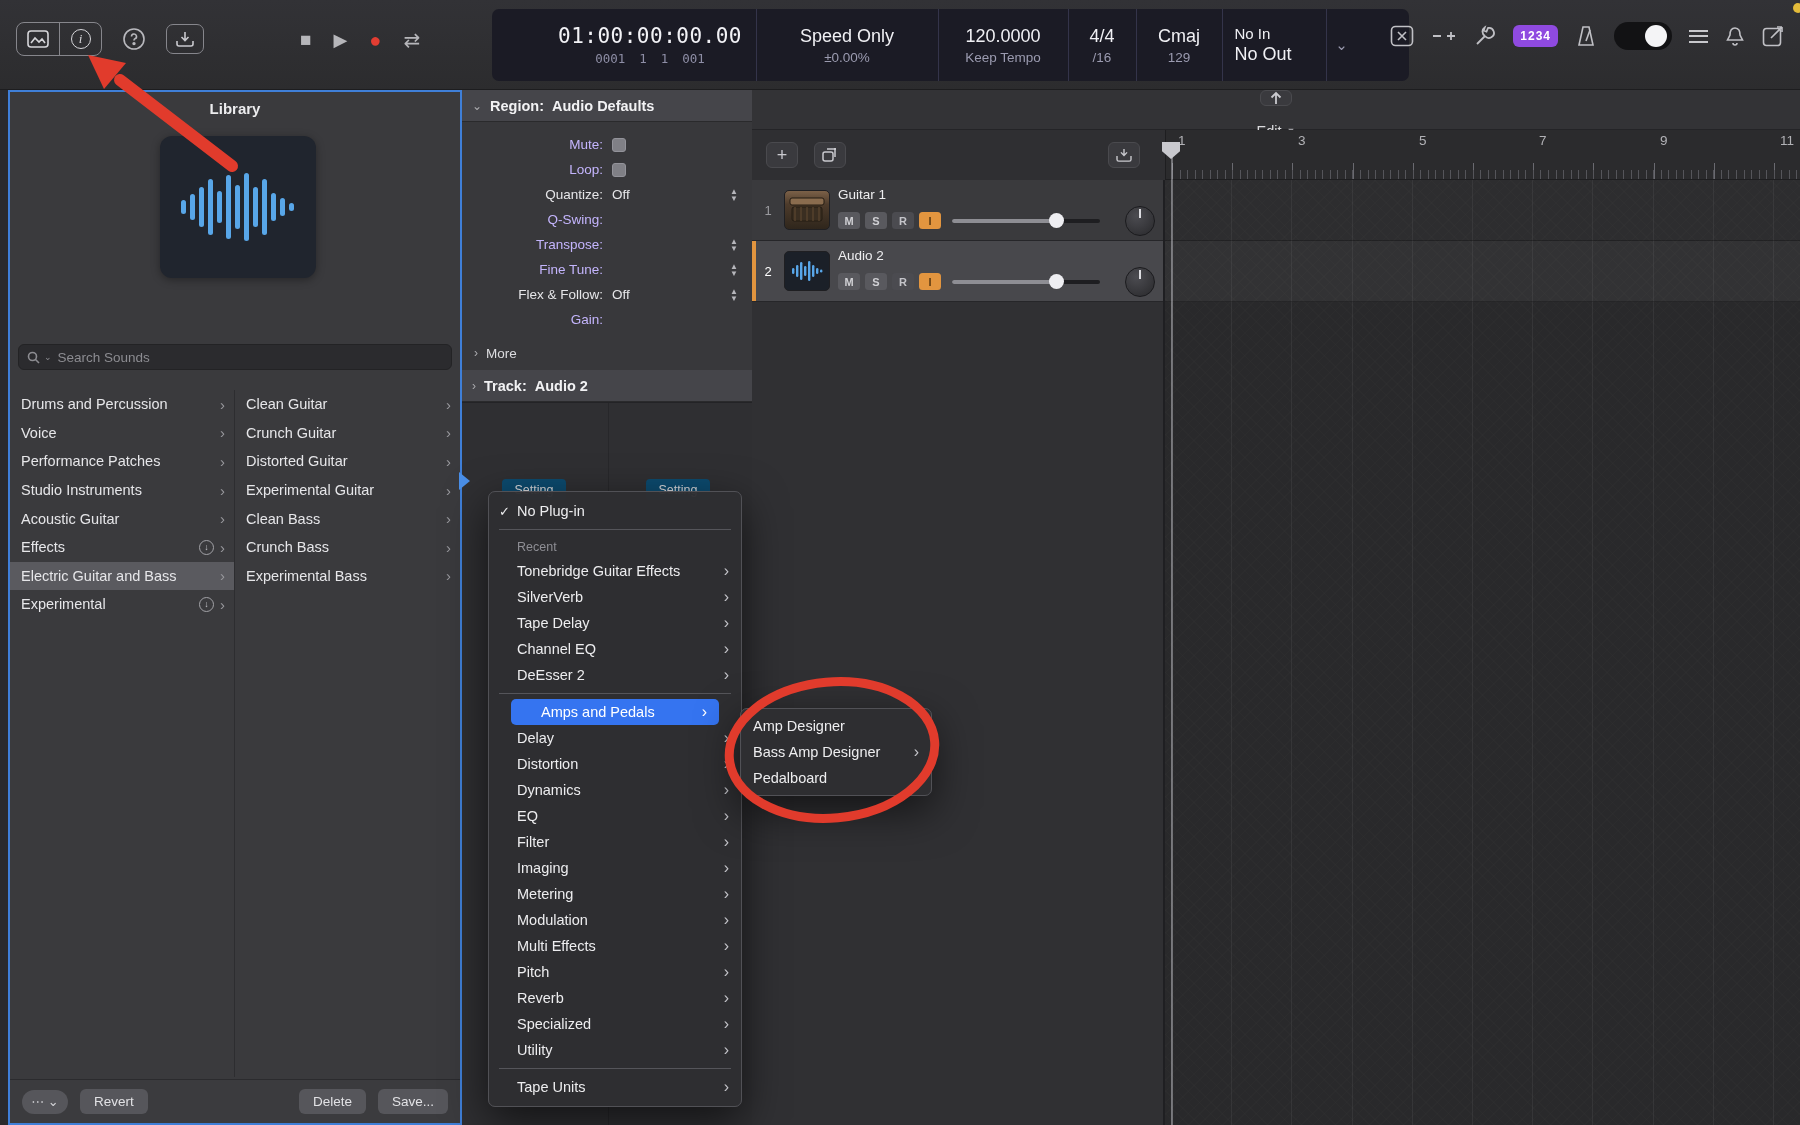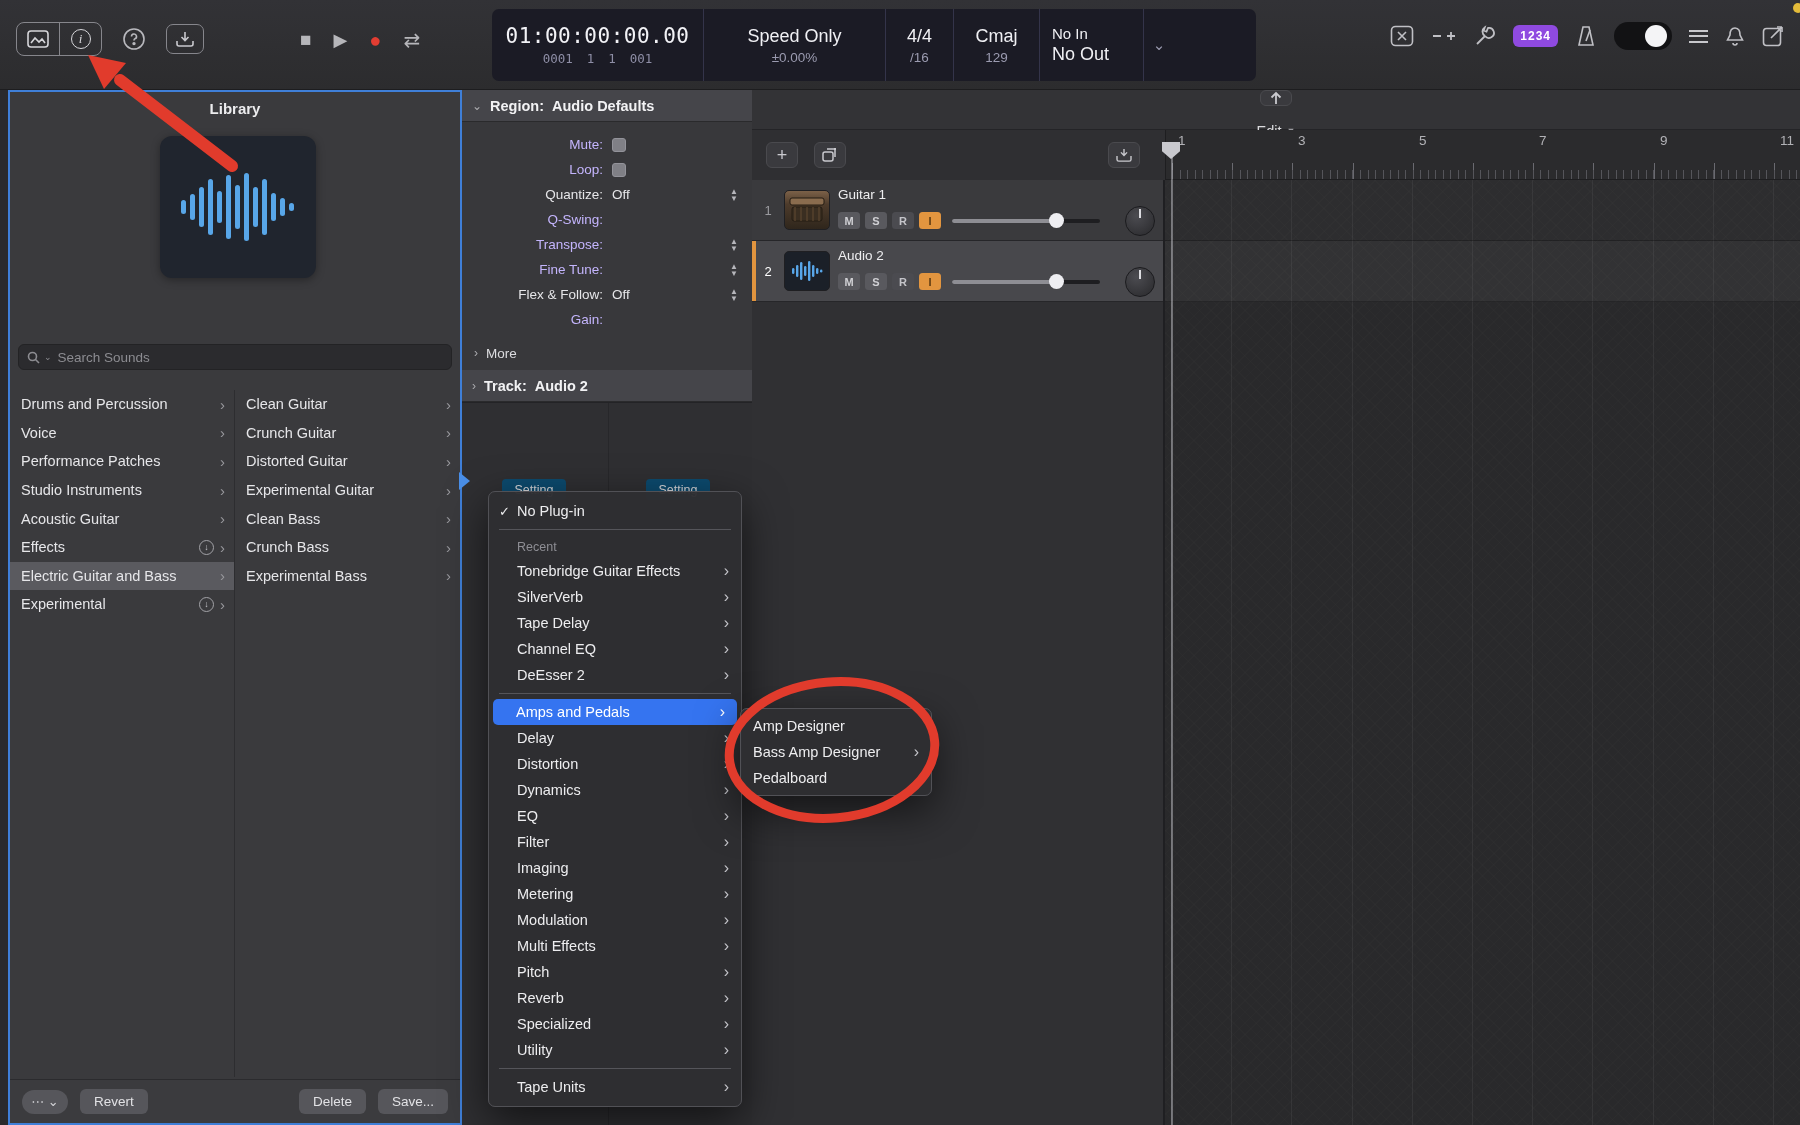--- a/index.html
+++ b/index.html
@@ -16,22 +16,22 @@
   .seg-btn + .seg-btn{border-left:1.5px solid #86868c;}
   .info-glyph{width:20px;height:20px;border-radius:50%;border:1.5px solid #d6d6da;display:flex;align-items:center;justify-content:center;font-size:13px;font-style:italic;font-family:"Liberation Serif",serif;}
   .ibtn{background:none;border:none;color:#c9c9ce;font-size:19px;cursor:pointer;padding:2px 4px;}
   .boxbtn{border:1.5px solid #86868c;border-radius:7px;width:38px;height:30px;display:flex;align-items:center;justify-content:center;background:none;color:#c9c9ce;cursor:pointer;}
   .transport{position:absolute;left:300px;top:22px;display:flex;align-items:center;gap:22px;height:36px;}
   .t-stop{color:#b6b6ba;font-size:19px;}
   .t-play{color:#b6b6ba;font-size:18px;}
   .t-rec{color:#e23d32;font-size:20px;}
   .t-cycle{color:#b6b6ba;font-size:20px;}
 
-  .lcd{position:absolute;left:492px;top:9px;width:764px;height:72px;background:#1b1b25;border-radius:7px;
-       display:flex;align-items:stretch;overflow:hidden;}
+  .lcd{position:absolute;left:492px;top:9px;width:917px;height:72px;background:#1b1b25;border-radius:7px;
+       display:flex;align-items:stretch;overflow:hidden;justify-content:center;}
   .lcd-sec{border-right:1px solid #34344a;display:flex;flex-direction:column;justify-content:center;align-items:center;padding:4px 6px;}
   .lcd-time-main{font-family:"DejaVu Sans Mono",monospace;font-size:21px;color:#f2f2f6;letter-spacing:.5px;}
   .lcd-time-sub{display:flex;gap:14px;color:#8e8ea6;font-size:12.5px;margin-top:3px;font-family:"DejaVu Sans Mono",monospace;}
   .lcd-big{font-size:18px;color:#f0f0f4;}
   .lcd-small{font-size:13.5px;color:#9b9bb0;margin-top:3px;}
   .lcd-io{align-items:flex-start;}
   .lcd-io .lcd-big{font-size:15px;}
   .lcd-io .lcd-small{font-size:18px;color:#f0f0f4;margin-top:2px;}
   .lcd-chev{width:30px;display:flex;align-items:center;justify-content:center;color:#9b9bb0;font-size:15px;border-right:none;cursor:pointer;}
 
@@ -89,21 +89,21 @@
   .setting-btn{position:absolute;top:76px;width:64px;height:21px;background:#0c4a6e;border:none;border-radius:4px;
                color:#d8d8db;font-size:12.5px;cursor:pointer;font-family:"Liberation Sans",sans-serif;}
   .slot-arrow{position:absolute;left:-3px;top:382px;width:0;height:0;border-top:9px solid transparent;border-bottom:9px solid transparent;border-left:11px solid #4a8fe8;}
 
   
   .pmenu{position:absolute;left:488px;top:491px;width:254px;background:rgba(46,46,50,.97);border:1px solid #515156;
          border-radius:7px;padding:6px 0;z-index:60;box-shadow:0 14px 44px rgba(0,0,0,.6);}
   .mi{height:26px;display:flex;align-items:center;padding:0 12px 0 10px;font-size:14.5px;color:#ededef;cursor:pointer;}
   .mi .ck{width:18px;font-size:13px;color:#ededef;}
   .mi .marrow{margin-left:auto;color:#c2c2c7;font-size:16px;}
-  .mi.hl{background:#3574f0;border-radius:5px;margin:0 4px;padding-left:5px;color:#fff;}
+  .mi.hl{background:#3574f0;border-radius:5px;margin:0 22px;padding-left:12px;color:#fff;}
   .mi.hl .marrow{color:#fff;}
   .msection{height:23px;display:flex;align-items:center;padding-left:28px;font-size:12.5px;color:#8e8e94;}
   .mdiv{height:1px;background:#55555a;margin:5px 10px;}
   .psub{position:absolute;left:740px;top:708px;width:192px;background:rgba(46,46,50,.97);border:1px solid #515156;
         border-radius:7px;padding:4px 0;z-index:61;box-shadow:0 14px 44px rgba(0,0,0,.6);}
   .psub .mi{padding-left:12px;}
 
   
   .trackarea{position:absolute;left:752px;top:90px;width:1048px;height:1035px;background:#2a2a2c;}
   .ta-tb{position:absolute;left:0;right:0;top:0;height:40px;background:#333336;border-bottom:1px solid #242427;
@@ -219,20 +219,24 @@
         <div class="lcd-time-sub">
           <span>0001</span>
           <span>1</span>
           <span>1</span>
           <span>001</span>
         </div>
       </div>
       <div class="lcd-sec" style="width:182px;">
         <div class="lcd-big">Speed Only</div>
         <div class="lcd-small">±0.00%</div>
+      </div>
+      <div class="lcd-sec" style="width:130px;">
+        <div class="lcd-big">120.0000</div>
+        <div class="lcd-small">Keep Tempo</div>
       </div>
       <div class="lcd-sec" style="width:68px;">
         <div class="lcd-big">4/4</div>
         <div class="lcd-small">/16</div>
       </div>
       <div class="lcd-sec" style="width:86px;">
         <div class="lcd-big">Cmaj</div>
         <div class="lcd-small">129</div>
       </div>
       <div class="lcd-sec lcd-io" style="width:104px;padding-left:12px;">

